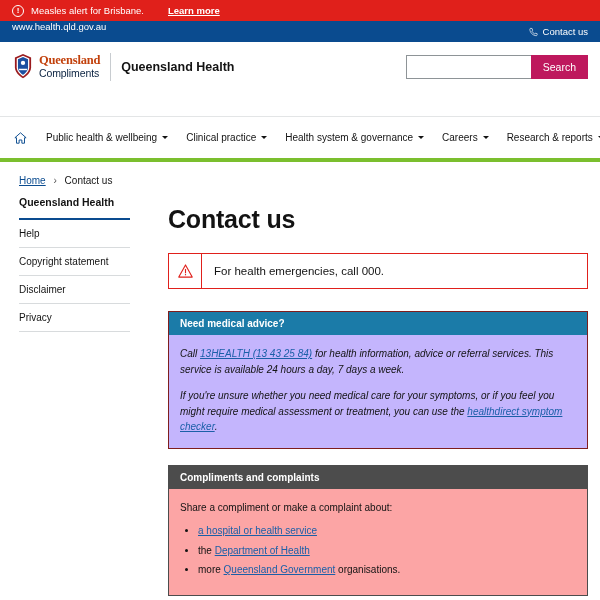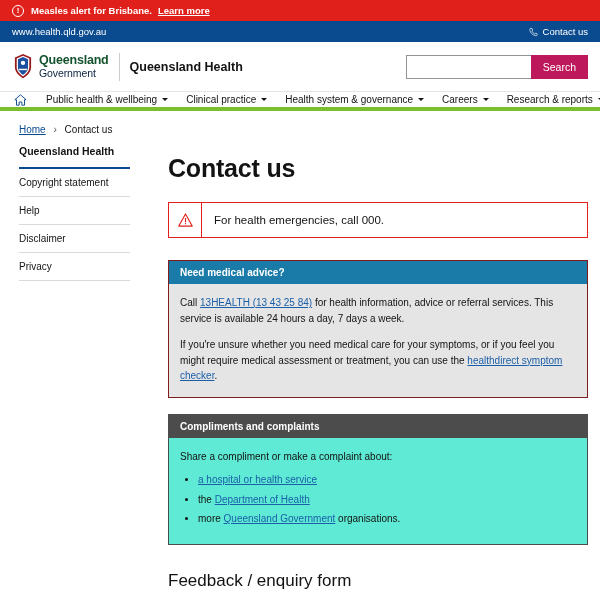--- a/index.html
+++ b/index.html
@@ -28,34 +28,33 @@
     border: 1.2px solid #ffffff;
     display: inline-flex;
     align-items: center;
     justify-content: center;
     font-size: 8px;
     font-weight: bold;
     line-height: 1;
     margin-right: 7px;
     flex: 0 0 auto;
   }
-  .alert-text { font-weight: bold; margin-right: 6px; }
+  .alert-text { font-weight: normal; margin-right: 24px; }
   .alert-link {
     color: #ffffff;
     text-decoration: underline;
     font-weight: bold;
   }
 
   
   .domain-bar {
     background: #0a4b8f;
     color: #ffffff;
     height: 21px;
     display: flex;
-    align-items: center;
     justify-content: space-between;
     padding: 0 12px;
     font-size: 9.5px;
   }
   .domain-url { color: #ffffff; }
   .contact-wrap { display: flex; align-items: center; gap: 5px; }
   .phone-icon { width: 9px; height: 10px; display: block; }
   .contact-link { color: #ffffff; text-decoration: none; font-size: 9.5px; }
 
   
@@ -63,21 +62,21 @@
     background: #ffffff;
     height: 49px;
     display: flex;
     align-items: center;
     padding: 0 12px;
     justify-content: space-between;
   }
   .brand { display: flex; align-items: center; }
   .crest { width: 22px; height: 27px; margin-right: 5px; }
   .qg-word { line-height: 1.05; }
-  .qg-word .l1 { font-size: 12.5px; font-weight: bold; color: #14532d; letter-spacing: -0.2px; }
+  .qg-word .l1 { font-size: 12.5px; font-weight: bold; color: #c2410c; letter-spacing: -0.2px; font-family: Liberation Serif, serif; }
   .qg-word .l2 { font-size: 10.5px; color: #0a2240; letter-spacing: -0.1px; }
   .divider-v {
     width: 1px; height: 28px;
     background: #c8ccd0;
     margin: 0 10px;
   }
   .site-title { font-size: 12.5px; font-weight: bold; color: #131313; }
 
   .search-group { display: flex; align-items: stretch; height: 24px; }
   .search-input {
@@ -97,26 +96,27 @@
     border: none;
     font-size: 10.5px;
     padding: 0 12px;
     cursor: pointer;
     font-family: "Liberation Sans", sans-serif;
   }
 
   
   .nav {
     border-top: 1px solid #e3e5e6;
-    height: 16px;
+    height: 42px;
     display: flex;
     align-items: center;
     padding: 0 12px;
     font-size: 10px;
     gap: 0px;
+    margin-top: 25px;
   }
   .nav-home {
     display: flex; align-items: center;
     padding: 0 10px 0 2px;
   }
   .home-icon { width: 13px; height: 12px; display: block; }
   .nav-item {
     display: flex; align-items: center;
     padding: 0 9px;
     color: #131313;
@@ -199,41 +199,42 @@
     margin-bottom: 16px;
   }
   .infobox-head {
     background: #1b7ba8;
     color: #ffffff;
     font-size: 10px;
     font-weight: bold;
     padding: 6px 11px;
   }
   .infobox-body {
-    background: #e5e5e5;
+    background: #c4b5fd;
     padding: 11px 11px 13px 11px;
     font-size: 10px;
     line-height: 1.55;
     color: #131313;
+    font-style: italic;
   }
   .infobox-body p { margin: 0 0 11px 0; }
   .infobox-body p:last-child { margin-bottom: 0; }
   a.inline { color: #1b5fa8; text-decoration: underline; }
 
   
   .greybox { border: 1px solid #4c4c4c; margin-bottom: 26px; }
   .greybox-head {
     background: #4c4c4c;
     color: #ffffff;
     font-size: 10px;
     font-weight: bold;
     padding: 6px 11px;
   }
   .greybox-body {
-    background: #5eead4;
+    background: #fca5a5;
     padding: 11px 11px 13px 11px;
     font-size: 10px;
     line-height: 1.55;
   }
   .greybox-body p { margin: 0 0 8px 0; }
   .greybox-body ul { margin: 0; padding-left: 18px; }
   .greybox-body li { margin-bottom: 4px; }
 
   
   h2.form-title {
@@ -266,21 +267,21 @@
   <div class="brand">
     <svg class="crest" viewBox="0 0 24 30">
       <path d="M12 1 L21 5 L21 16 C21 23 12 28 12 28 C12 28 3 23 3 16 L3 5 Z" fill="#9a1b1e"></path>
       <path d="M12 3 L19 6 L19 16 C19 21.5 12 25.8 12 25.8 C12 25.8 5 21.5 5 16 L5 6 Z" fill="#ffffff"></path>
       <path d="M12 4.5 L17.6 7 L17.6 16 C17.6 20.6 12 24.2 12 24.2 C12 24.2 6.4 20.6 6.4 16 L6.4 7 Z" fill="#1b4fa0"></path>
       <circle cx="12" cy="11" r="2.4" fill="#ffffff"></circle>
       <path d="M7.6 17.5 h8.8 v1.6 h-8.8 z" fill="#ffffff"></path>
     </svg>
     <div class="qg-word">
       <div class="l1">Queensland</div>
-      <div class="l2">Government</div>
+      <div class="l2">Compliments</div>
     </div>
     <div class="divider-v"></div>
     <div class="site-title">Queensland Health</div>
   </div>
 
   <div class="search-group">
     <input class="search-input" type="text" placeholder="" style="">
     <button class="search-btn">Search</button>
   </div>
 </div>
@@ -318,22 +319,22 @@
 <div class="breadcrumb">
   <a href="#">Home</a>
   <span class="sep">›</span>
   <span class="current">Contact us</span>
 </div>
 
 <div class="layout">
 
   <div class="sidebar">
     <div class="side-title">Queensland Health</div>
+    <div class="side-item">Help</div>
     <div class="side-item">Copyright statement</div>
-    <div class="side-item">Help</div>
     <div class="side-item">Disclaimer</div>
     <div class="side-item">Privacy</div>
   </div>
 
   <div class="main">
     <h1 class="page-title">Contact us</h1>
 
     <div class="emergency">
       <div class="emergency-icon-box">
         <svg class="warn-tri" viewBox="0 0 16 15">

